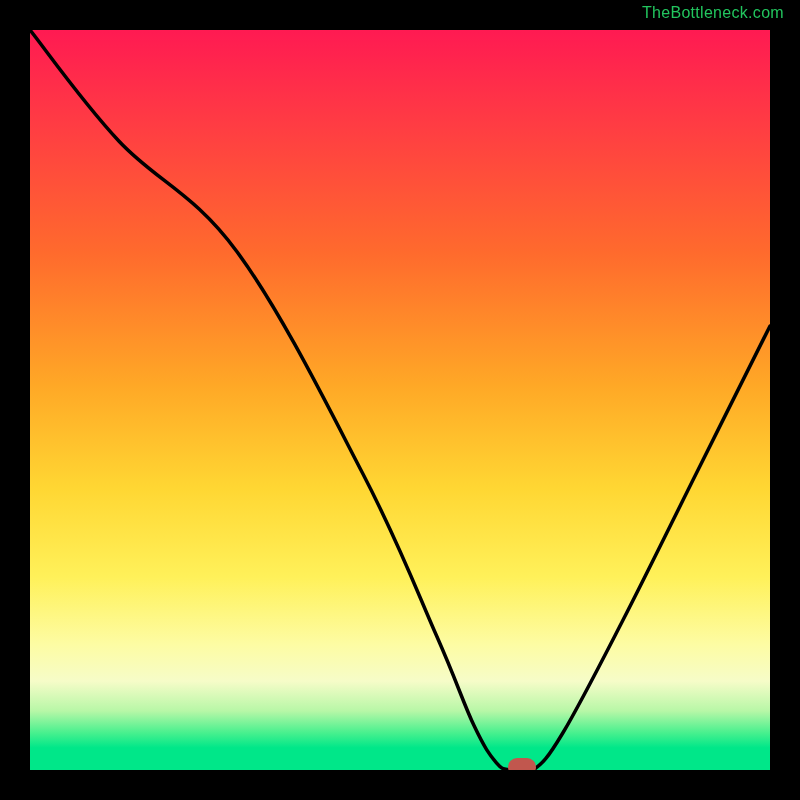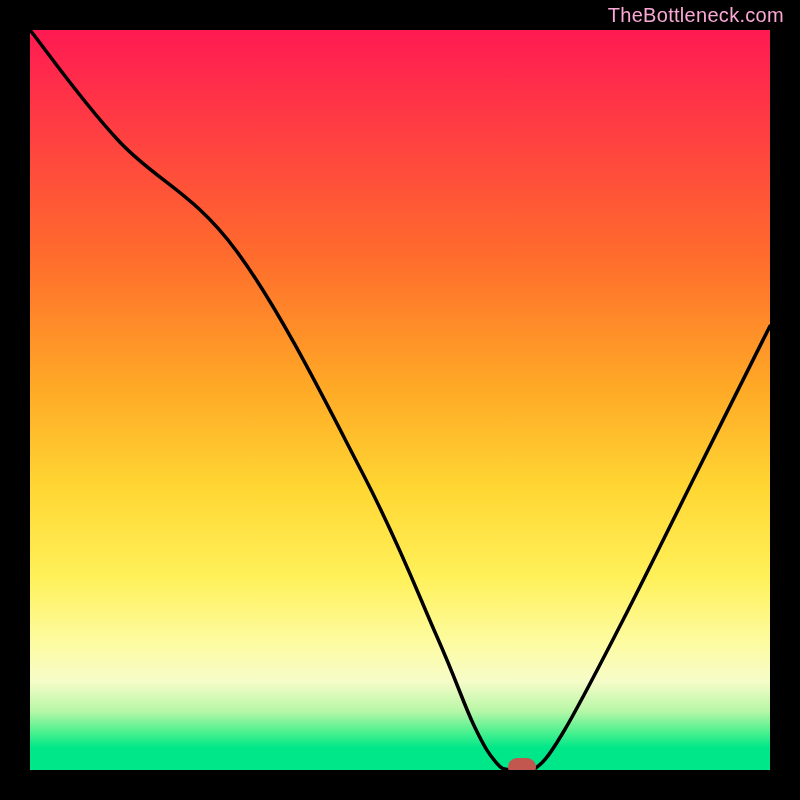--- a/index.html
+++ b/index.html
@@ -14,22 +14,22 @@
   .frame {
     position: relative;
     width: 800px;
     height: 800px;
     background: #000;
   }
   .watermark {
     position: absolute;
     top: 4px;
     right: 16px;
-    color: #f9a8d4;
-    font-size: 20px;
+    color: #22c55e;
+    font-size: 16px;
     font-weight: 500;
     letter-spacing: 0.3px;
     z-index: 5;
   }
   .plot-area {
     position: absolute;
     left: 30px;
     top: 30px;
     width: 740px;
     height: 740px;

